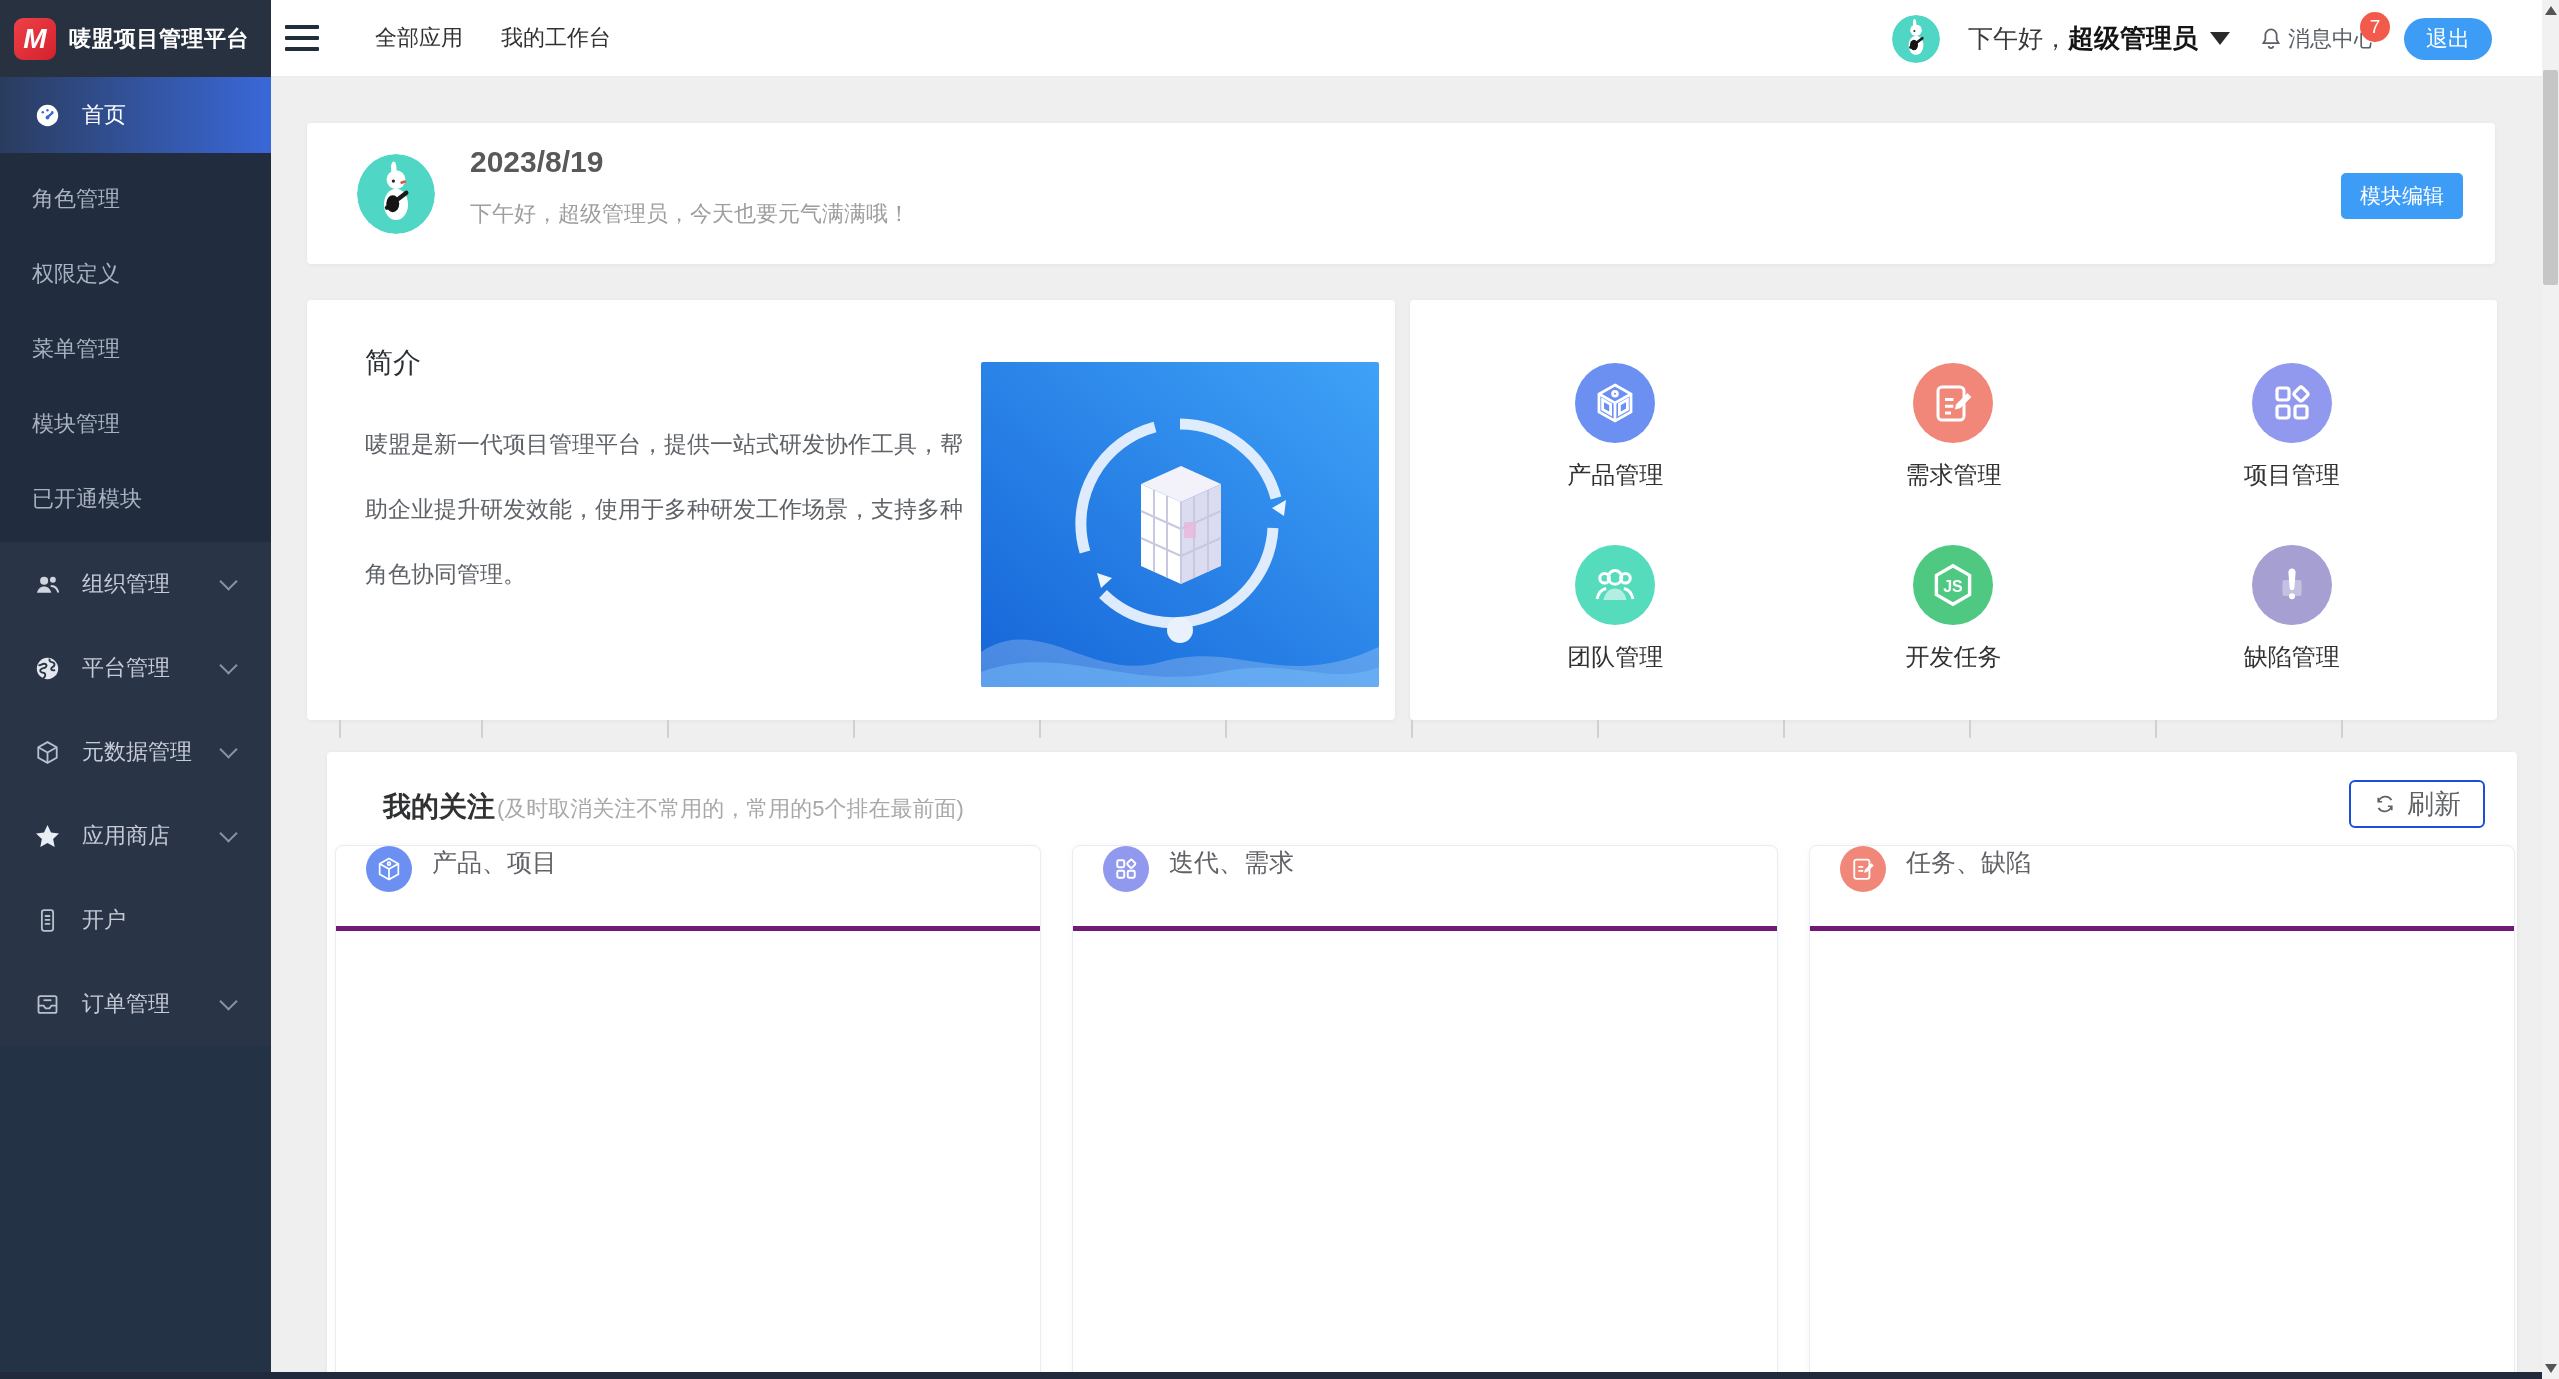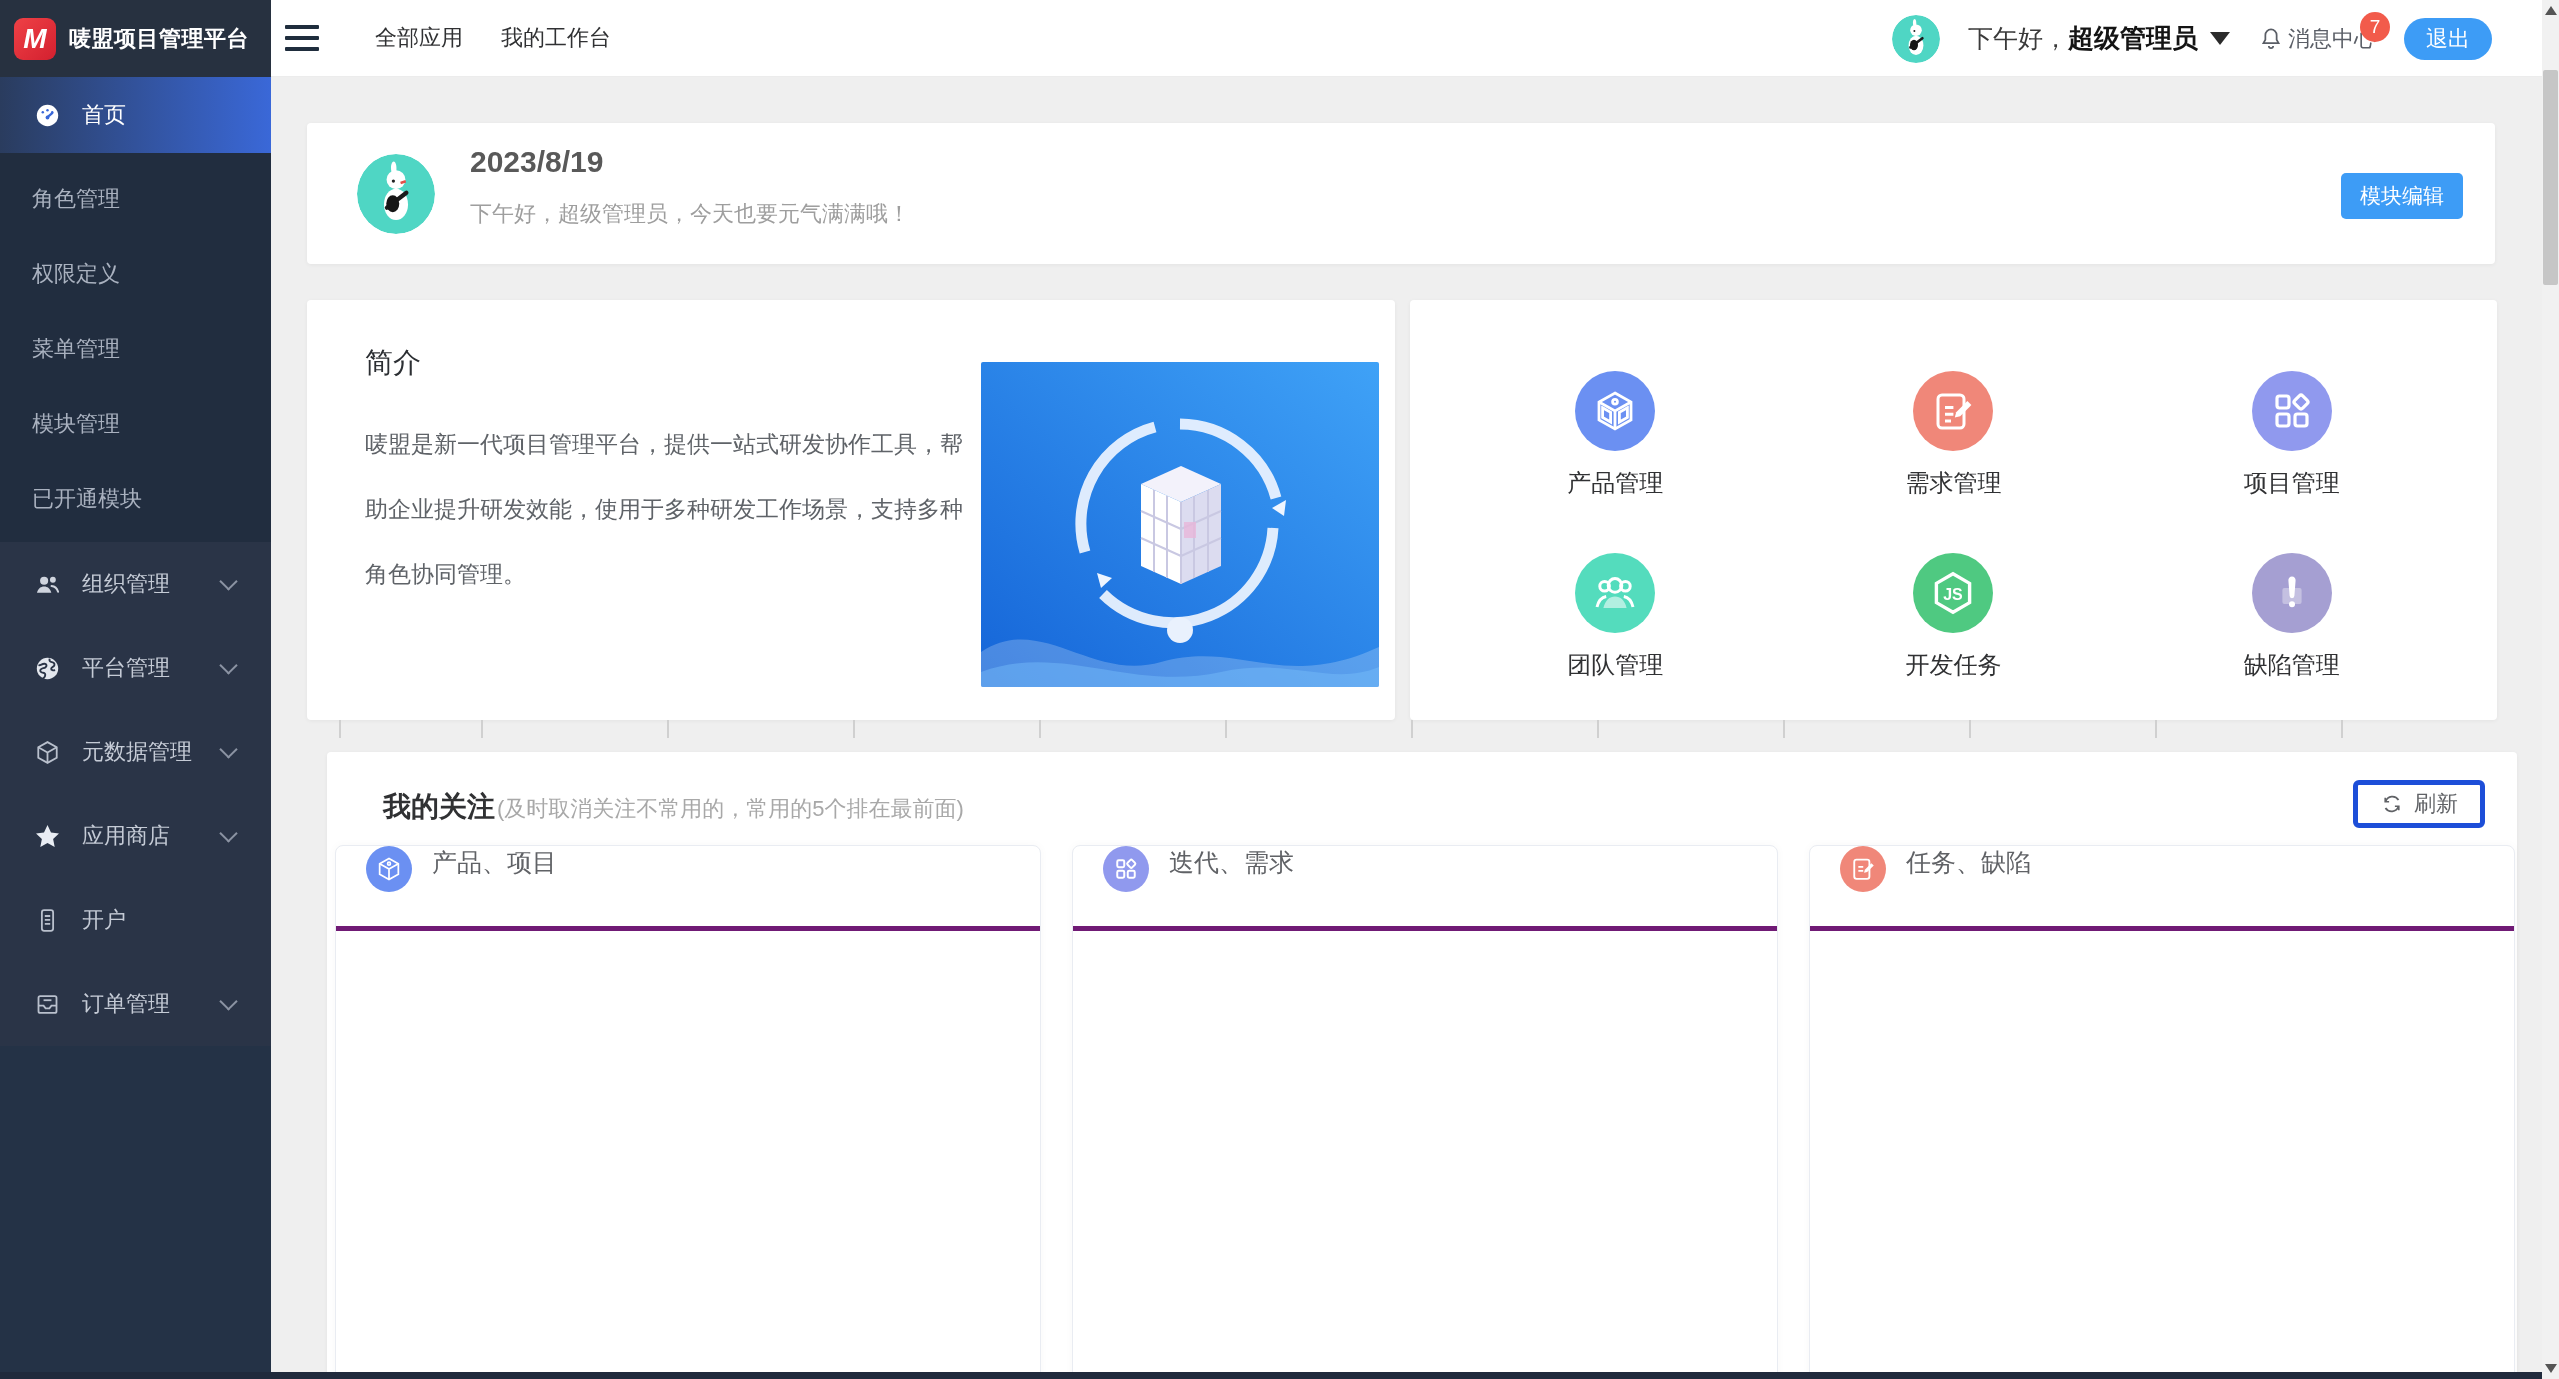--- a/index.html
+++ b/index.html
@@ -60,38 +60,38 @@
   .module-edit{position:absolute;right:32px;top:50px;width:122px;height:46px;background:#3d9cf6;color:#fff;border:none;border-radius:5px;font-size:21px;cursor:pointer;}
 
   
   .intro{left:36px;top:223px;width:1088px;height:420px;}
   .intro-title{position:absolute;left:58px;top:44px;font-size:28px;color:#2c2f33;}
   .intro-par{position:absolute;left:58px;top:112px;width:616px;font-size:23px;line-height:65px;color:#5f6368;overflow-wrap:anywhere;}
   .illus{position:absolute;left:674px;top:62px;width:398px;height:325px;border-radius:2px;overflow:hidden;}
 
   
   .apps{left:1139px;top:223px;width:1087px;height:420px;}
-  .apps-grid{position:absolute;left:0;top:16px;width:100%;height:100%;display:grid;grid-template-columns:1fr 1fr 1fr;
+  .apps-grid{position:absolute;left:0;top:8px;width:100%;height:100%;display:grid;grid-template-columns:1fr 1fr 1fr;
              grid-template-rows:1fr 1fr;justify-items:center;align-items:center;padding:28px 36px;box-sizing:border-box;}
   .app-item{display:flex;flex-direction:column;align-items:center;cursor:pointer;}
   .app-ic{width:80px;height:80px;border-radius:50%;display:flex;align-items:center;justify-content:center;}
   .app-label{margin-top:16px;font-size:24px;color:#303133;}
 
   
   .ticks{position:absolute;left:36px;top:643px;width:2188px;height:18px;
          background:repeating-linear-gradient(to right,#cbcbcb 0 2px,transparent 2px 186px);
          background-position:174px 0;opacity:.85;}
 
   
   .watch{left:36px;top:675px;width:2190px;height:722px;margin-left:20px;}
   .watch-header{position:absolute;left:56px;top:36px;display:flex;align-items:baseline;}
   .watch-title{font-size:28px;font-weight:bold;color:#303133;}
   .watch-sub{font-size:22px;color:#a8a8a8;margin-left:2px;}
-  .refresh-btn{position:absolute;right:32px;top:28px;height:48px;padding:0 22px;background:#fff;border:5px solid #1d4ed8;border-radius:6px;
-               font-size:22px;color:#606266;cursor:pointer;display:flex;align-items:center;gap:10px;}
+  .refresh-btn{position:absolute;right:32px;top:28px;height:48px;padding:0 22px;background:#fff;border:2px solid #1d4ed8;border-radius:6px;
+               font-size:27px;color:#606266;cursor:pointer;display:flex;align-items:center;gap:10px;}
   .watch-cards{position:absolute;left:8px;right:2px;top:93px;bottom:0;display:flex;gap:31px;}
   .watch-card{flex:1;background:#fff;border:1px solid #e9ecf2;border-radius:8px;box-shadow:0 0 10px rgba(0,0,0,.03);overflow:hidden;}
   .wc-header{height:80px;display:flex;align-items:flex-start;padding-left:30px;border-bottom:5px solid #701a75;}
   .wc-ic{width:46px;height:46px;border-radius:50%;display:flex;align-items:center;justify-content:center;}
   .wc-label{margin-left:20px;font-size:25px;color:#606266;}
 
   .bottom-strip{position:absolute;left:0;bottom:0;width:2559px;height:7px;background:#202a3c;z-index:15;}
 </style>
 </head>
 <body>

